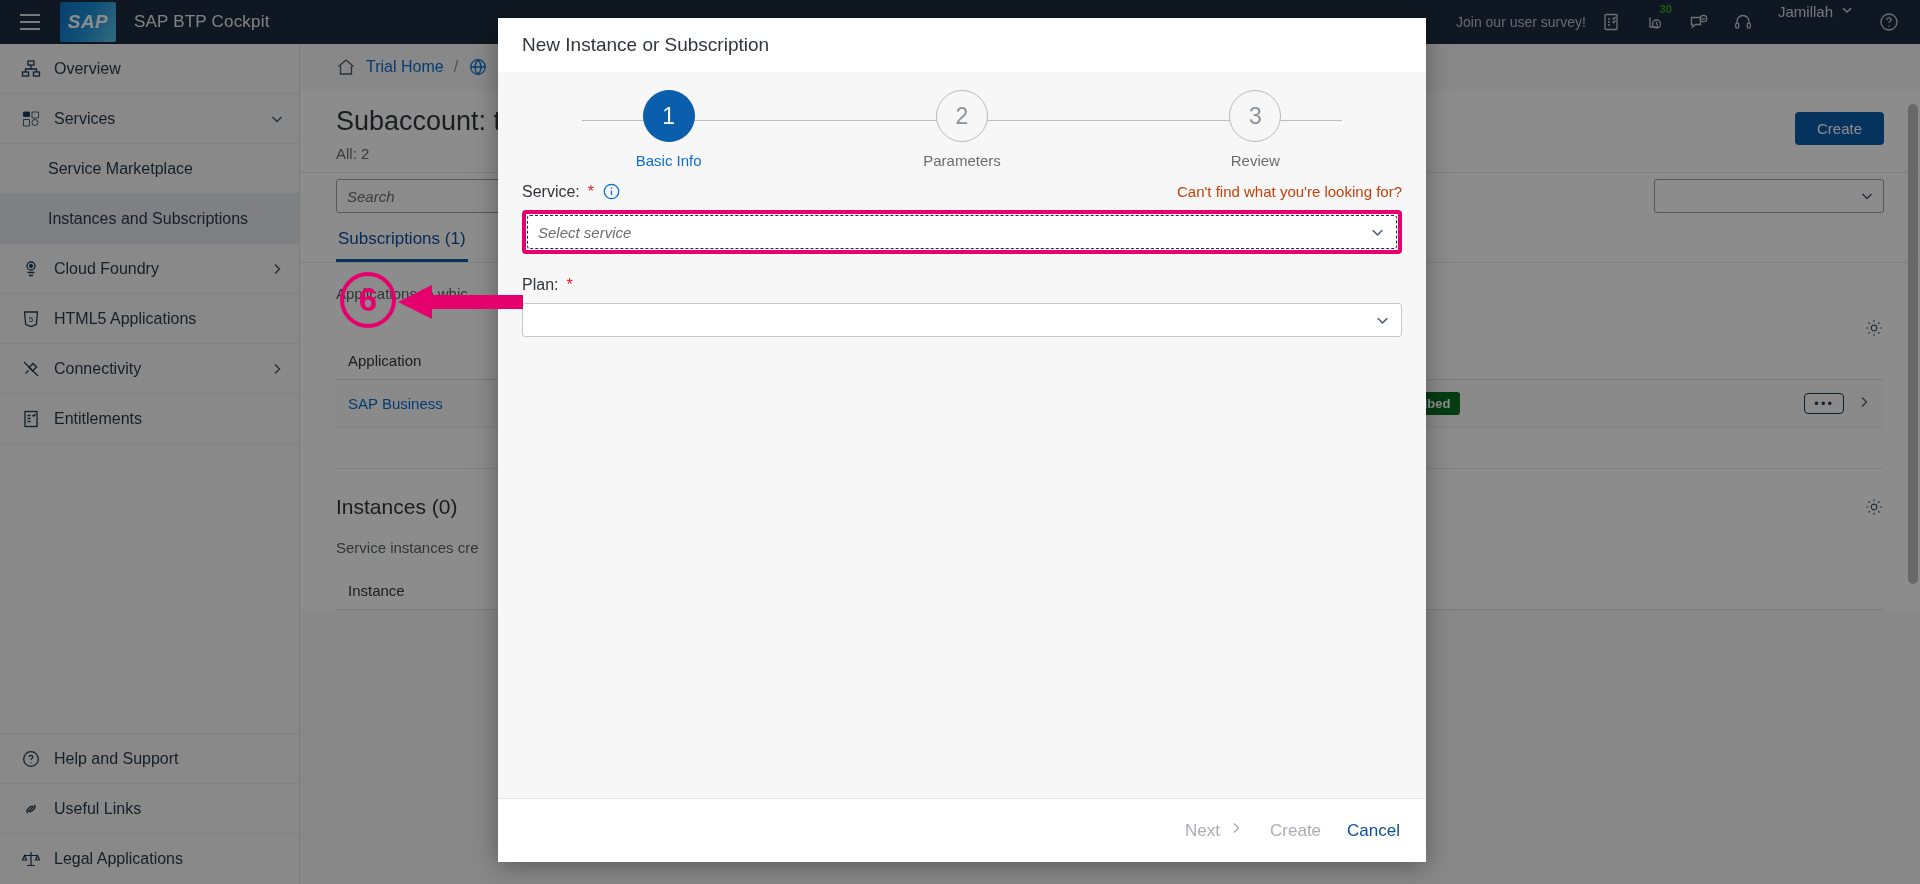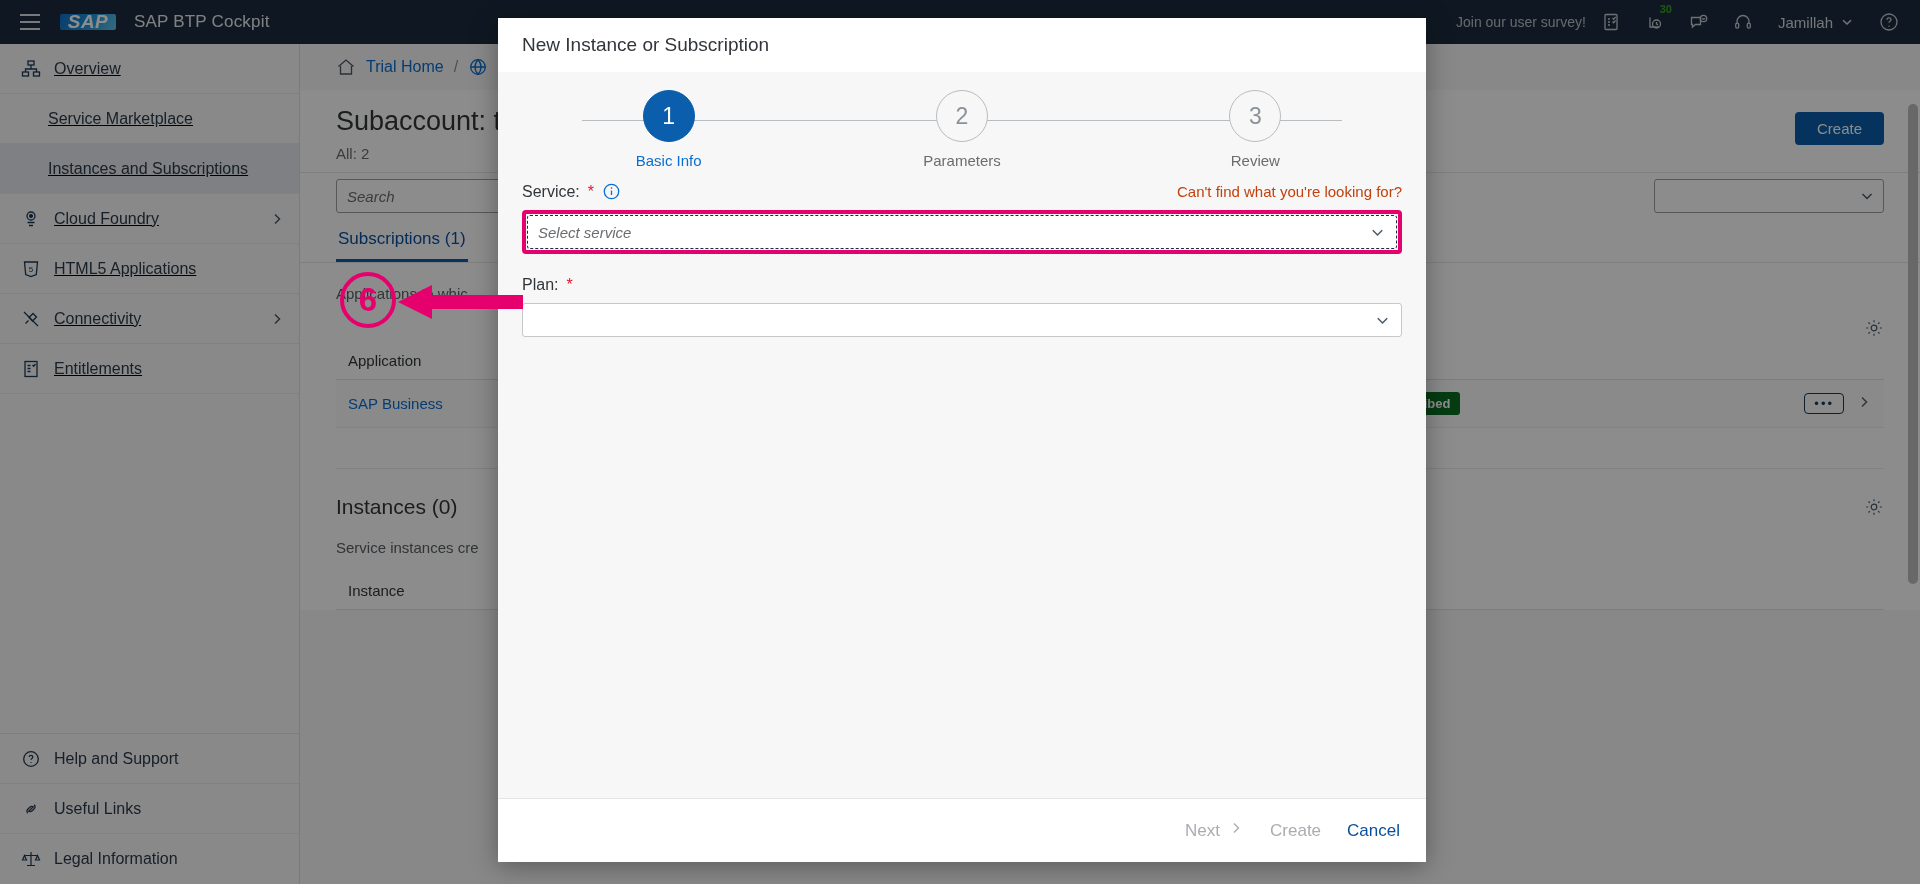--- a/index.html
+++ b/index.html
@@ -20,21 +20,21 @@
     display: flex; align-items: center;
     z-index: 5;
   }
   .burger {
     width: 44px; height: 44px; margin-left: 8px;
     display: flex; flex-direction: column; justify-content: center;
     align-items: center; gap: 5px; cursor: pointer;
   }
   .burger i { display: block; width: 20px; height: 2px; background: #d9dde1; }
   .sap-logo {
-    width: 56px; height: 16px; margin-left: 8px;
+    width: 56px; height: 40px; margin-left: 8px;
     background: linear-gradient(120deg, #1271c7 0%, #1a8fd8 45%, #5fc4e8 100%);
     border-radius: 2px;
     display: flex; align-items: center; justify-content: center;
     font-weight: bold; font-size: 19px; color: #ffffff;
     letter-spacing: 0.5px; font-style: italic;
   }
   .shell-title {
     margin-left: 18px; color: #eaecee;
     font-size: 17px; letter-spacing: .2px;
   }
@@ -50,35 +50,35 @@
     display: flex; align-items: center; justify-content: center;
     color: #c7ced4; cursor: pointer; position: relative;
   }
   .sh-btn svg { display: block; }
   .trial-badge {
     position: absolute; top: 1px; right: 2px;
     color: #36a41d; font-size: 11px; font-weight: bold;
     line-height: 1;
   }
   .user-chip {
-    display: flex; align-items: center; gap: 7px;
+    display: flex; gap: 7px;
     color: #d4d9de; font-size: 15px; padding: 0 10px;
     height: 38px; cursor: pointer;
   }
 
   
   .sidebar {
     position: absolute; top: 44px; left: 0;
     width: 300px; height: 840px;
     background: #fafafa;
     border-right: 1px solid #e0e0e0;
     display: flex; flex-direction: column;
     z-index: 2;
   }
-  .nav-top { flex: 1 1 auto; overflow: hidden; text-decoration: underline; }
+  .nav-top { flex: 1 1 auto; overflow: hidden; }
   .nav-bottom { flex: 0 0 auto; border-top: 1px solid #e3e3e3; }
   .nav-item {
     display: flex; align-items: center;
     height: 50px; padding: 0 14px;
     border-bottom: 1px solid #ececec;
     cursor: pointer; position: relative;
     color: #2b3a4a; font-size: 16px;
   }
   .nav-item .ico {
     width: 34px; flex: 0 0 34px;
@@ -372,20 +372,36 @@
           <svg width="20" height="20" viewBox="0 0 20 20" fill="none" stroke="currentColor" stroke-width="1.3">
             <rect x="7" y="2" width="6" height="4"></rect>
               <rect x="1.5" y="13" width="6" height="4"></rect>
               <rect x="12.5" y="13" width="6" height="4"></rect>
             <path d="M10 6v4M4.5 13v-3h11v3"></path>
           </svg>
         </span>
         <span class="lbl">Overview</span>
       </div>
 
+      <div class="nav-item">
+        <span class="ico">
+          <svg width="20" height="20" viewBox="0 0 20 20" fill="#1b3a57" stroke="#1b3a57" stroke-width=".8">
+            <path d="M2.5 3h6v4.5H2.5z"></path>
+              <path d="M11 3h6.5v6H11z" fill="none"></path>
+              <path d="M2.5 10.5h6V17h-6z" fill="none"></path>
+            <circle cx="14" cy="13.5" r="3" fill="none"></circle>
+          </svg>
+        </span>
+        <span class="lbl">Services</span>
+        <span class="chev">
+          <svg width="16" height="16" viewBox="0 0 16 16" fill="none" stroke="currentColor" stroke-width="1.5">
+              <path d="M3.5 6L8 10.5 12.5 6"></path>
+            </svg>
+        </span>
+      </div>
 
       <div class="nav-item sub">
         <span class="lbl">Service Marketplace</span>
       </div>
 
       <div class="nav-item sub selected">
         <span class="lbl">Instances and Subscriptions</span>
       </div>
 
       <div class="nav-item">
@@ -462,21 +478,21 @@
         </span>
         <span class="lbl">Useful Links</span>
       </div>
       <div class="nav-item" style="border-bottom:none;">
         <span class="ico">
           <svg width="20" height="20" viewBox="0 0 20 20" fill="none" stroke="#1b3a57" stroke-width="1.2">
             <path d="M10 3v13M6 16.5h8M3.5 6.5h13"></path>
             <path d="M3.5 6.5L1.5 11h4zM16.5 6.5L14.5 11h4z"></path>
           </svg>
         </span>
-        <span class="lbl">Legal Information</span>
+        <span class="lbl">Legal Applications</span>
       </div>
     </div>
   </nav>
 
   <main class="content">
 
     <div class="breadcrumb">
       <span class="home-ico">
         <svg width="20" height="20" viewBox="0 0 20 20" fill="none" stroke="currentColor" stroke-width="1.3">
           <path d="M2.5 9.5L10 3l7.5 6.5"></path>

